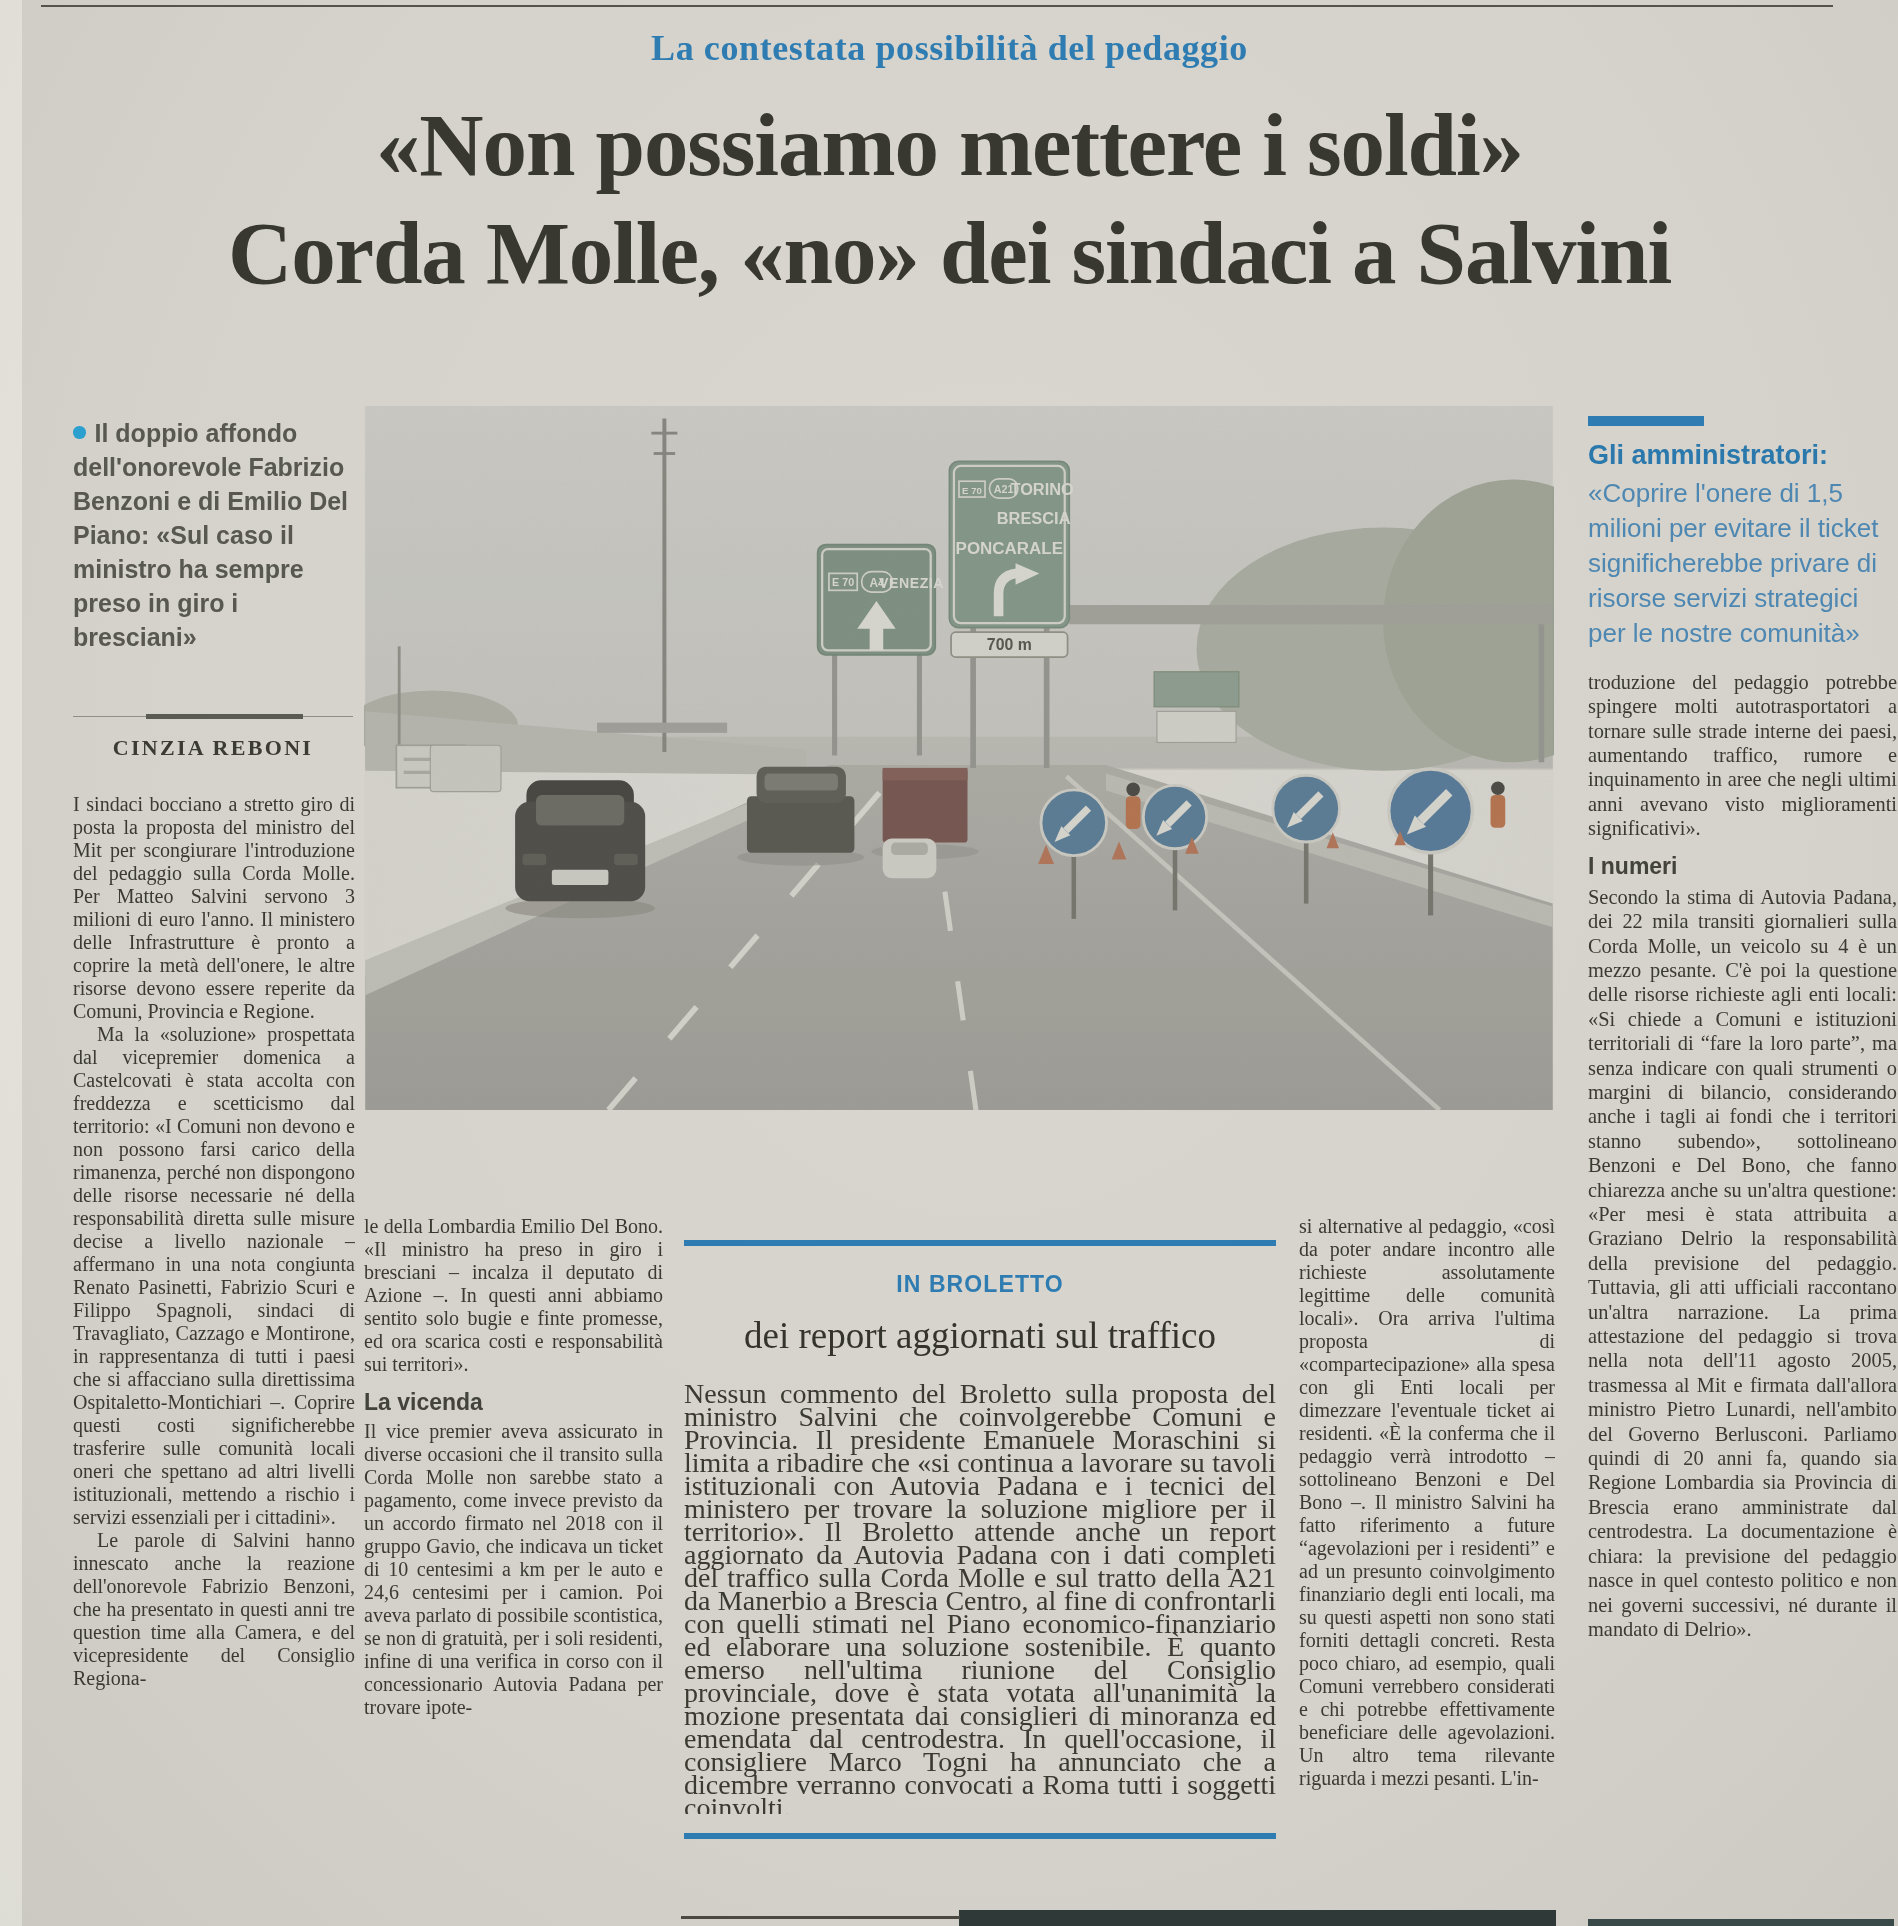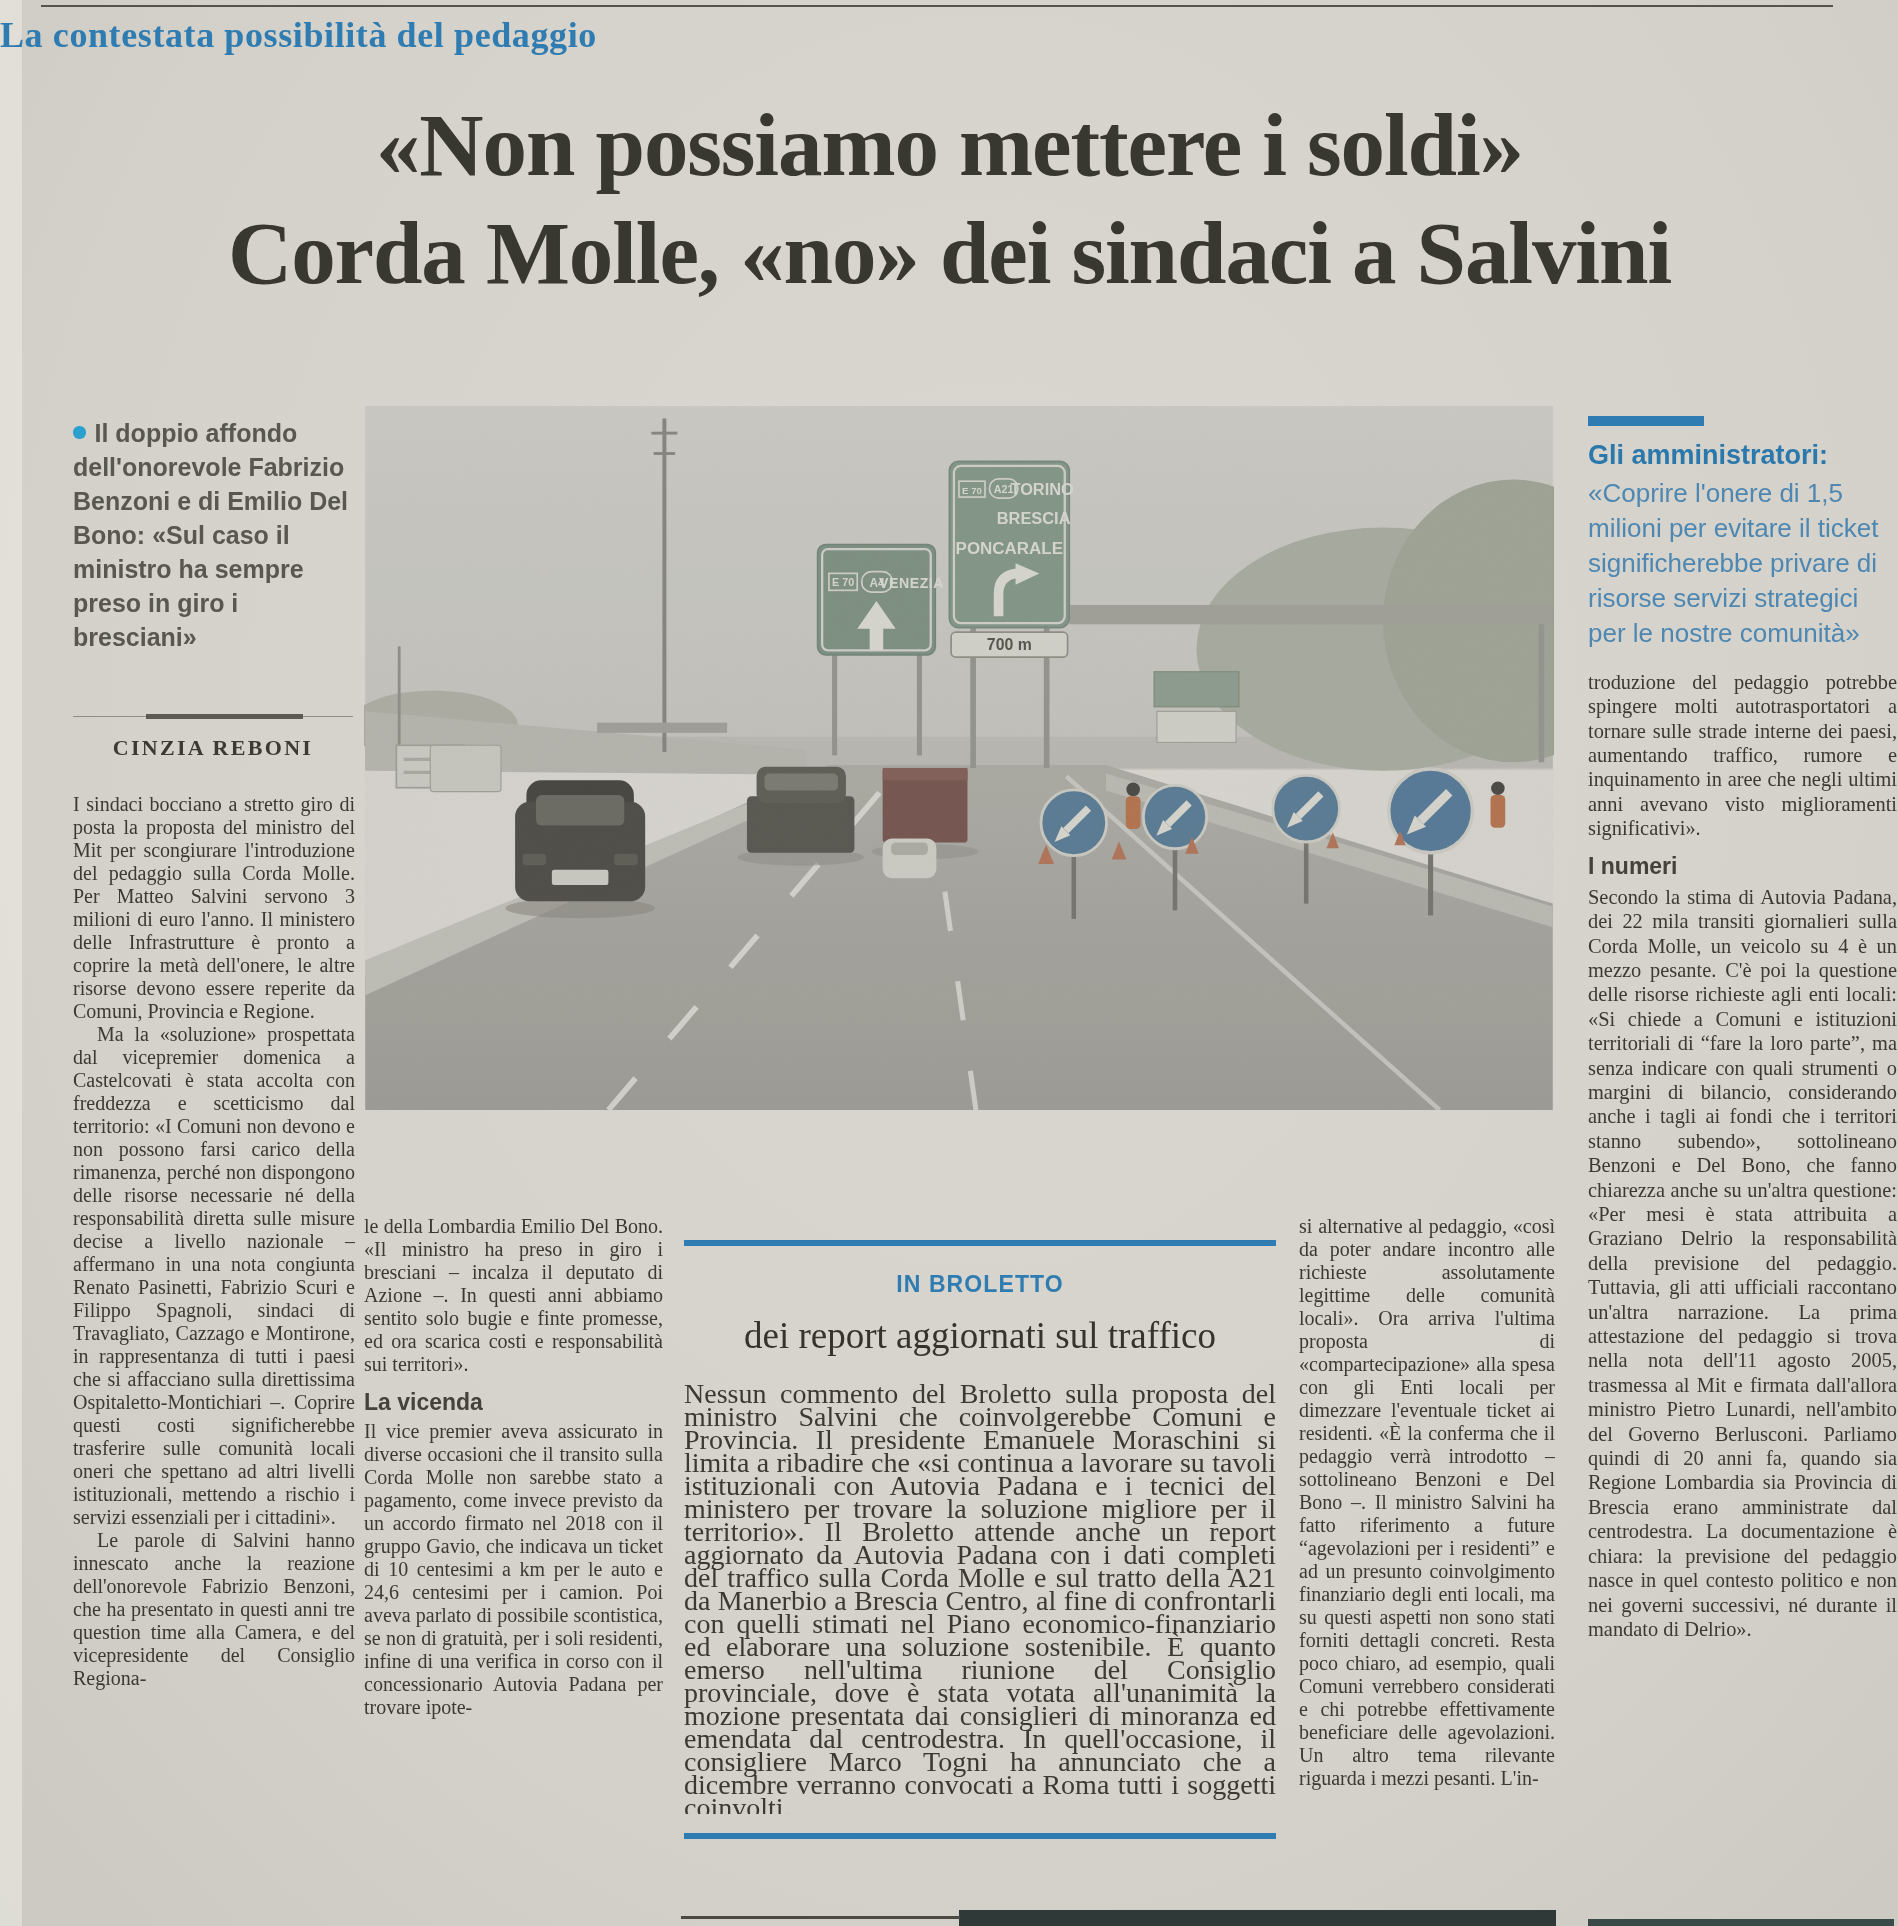--- a/index.html
+++ b/index.html
@@ -2,21 +2,21 @@
 <html style="font-size:9px"><head>
 <meta charset="utf-8">
 <style>
   html,body{margin:0;padding:0;background:#b9b7b0;}
   #page{position:relative;width:1899px;height:1926px;overflow:hidden;
         background:radial-gradient(ellipse at 52% 38%, #d9d7d0 0%, #d4d2ca 62%, #cbc9c1 100%);
         font-family:"Liberation Serif", serif;}
   .edge-left{position:absolute;left:0;top:0;width:21.6px;height:1926px;background:rgba(238,236,229,.55);}
   .top-rule{position:absolute;left:41px;top:4.5px;width:1792px;height:2.8px;background:#55544a;}
 
-  .kicker{position:absolute;left:0;top:14px;width:1899px;
+  .kicker{position:absolute;left:0;top:27px;width:1899px;text-align:center;
           font-weight:700;font-size:36px;letter-spacing:0.6px;color:#2e7cb1;}
   .headline{position:absolute;left:0;top:91px;width:1899px;text-align:center;
             font-weight:700;font-size:89px;line-height:108px;color:#393830;letter-spacing:-1.1px;}
 
   .intro{position:absolute;left:73px;top:416px;width:280px;
          font-family:"Liberation Sans", sans-serif;font-weight:700;
          font-size:25px;line-height:34px;color:#585850;}
   .bullet{display:inline-block;width:12.5px;height:12.5px;border-radius:50%;
           background:#2b9fce;margin-right:9px;vertical-align:3.4px;}
   .divider{position:absolute;left:73px;top:716px;width:280px;height:4.5px;border-top:1.7px solid #90педь8f85;border-top:1.7px solid #908f85;}
@@ -64,21 +64,21 @@
 <div id="page">
   <div class="edge-left"></div>
   <div class="top-rule"></div>
 
   <div class="kicker">La contestata possibilità del pedaggio</div>
   <div class="headline">
     <div>«Non possiamo mettere i soldi»</div>
     <div>Corda Molle, «no» dei sindaci a Salvini</div>
   </div>
 
-  <div class="intro"><span class="bullet"></span><span>Il doppio affondo dell'onorevole Fabrizio Benzoni e di Emilio Del Bono: «Sul caso il ministro ha sempre preso in giro i bresciani»</span></div>
+  <div class="intro"><span class="bullet"></span><span>Il doppio affondo dell'onorevole Fabrizio Benzoni e di Emilio Del Piano: «Sul caso il ministro ha sempre preso in giro i bresciani»</span></div>
   <div class="divider">
       <div class="thick"></div>
     </div>
   <div class="byline">CINZIA REBONI</div>
 
   <div id="col1" class="body-col">
     <p>I sindaci bocciano a stretto giro di posta la proposta del ministro del Mit per scongiurare l'introduzione del pedaggio sulla Corda Molle. Per Matteo Salvini servono 3 milioni di euro l'anno. Il ministero delle Infrastrutture è pronto a coprire la metà dell'onere, le altre risorse devono essere reperite da Comuni, Provincia e Regione.</p>
     <p class="ind">Ma la «soluzione» prospettata dal vicepremier domenica a Castelcovati è stata accolta con freddezza e scetticismo dal territorio: «I Comuni non devono e non possono farsi carico della rimanenza, perché non dispongono delle risorse necessarie né della responsabilità diretta sulle misure decise a livello nazionale – affermano in una nota congiunta Renato Pasinetti, Fabrizio Scuri e Filippo Spagnoli, sindaci di Travagliato, Cazzago e Montirone, in rappresentanza di tutti i paesi che si affacciano sulla direttissima Ospitaletto-Montichiari –. Coprire questi costi significherebbe trasferire sulle comunità locali oneri che spettano ad altri livelli istituzionali, mettendo a rischio i servizi essenziali per i cittadini».</p>
     <p class="ind">Le parole di Salvini hanno innescato anche la reazione dell'onorevole Fabrizio Benzoni, che ha presentato in questi anni tre question time alla Camera, e del vicepresidente del Consiglio Regiona-</p>
   </div>

